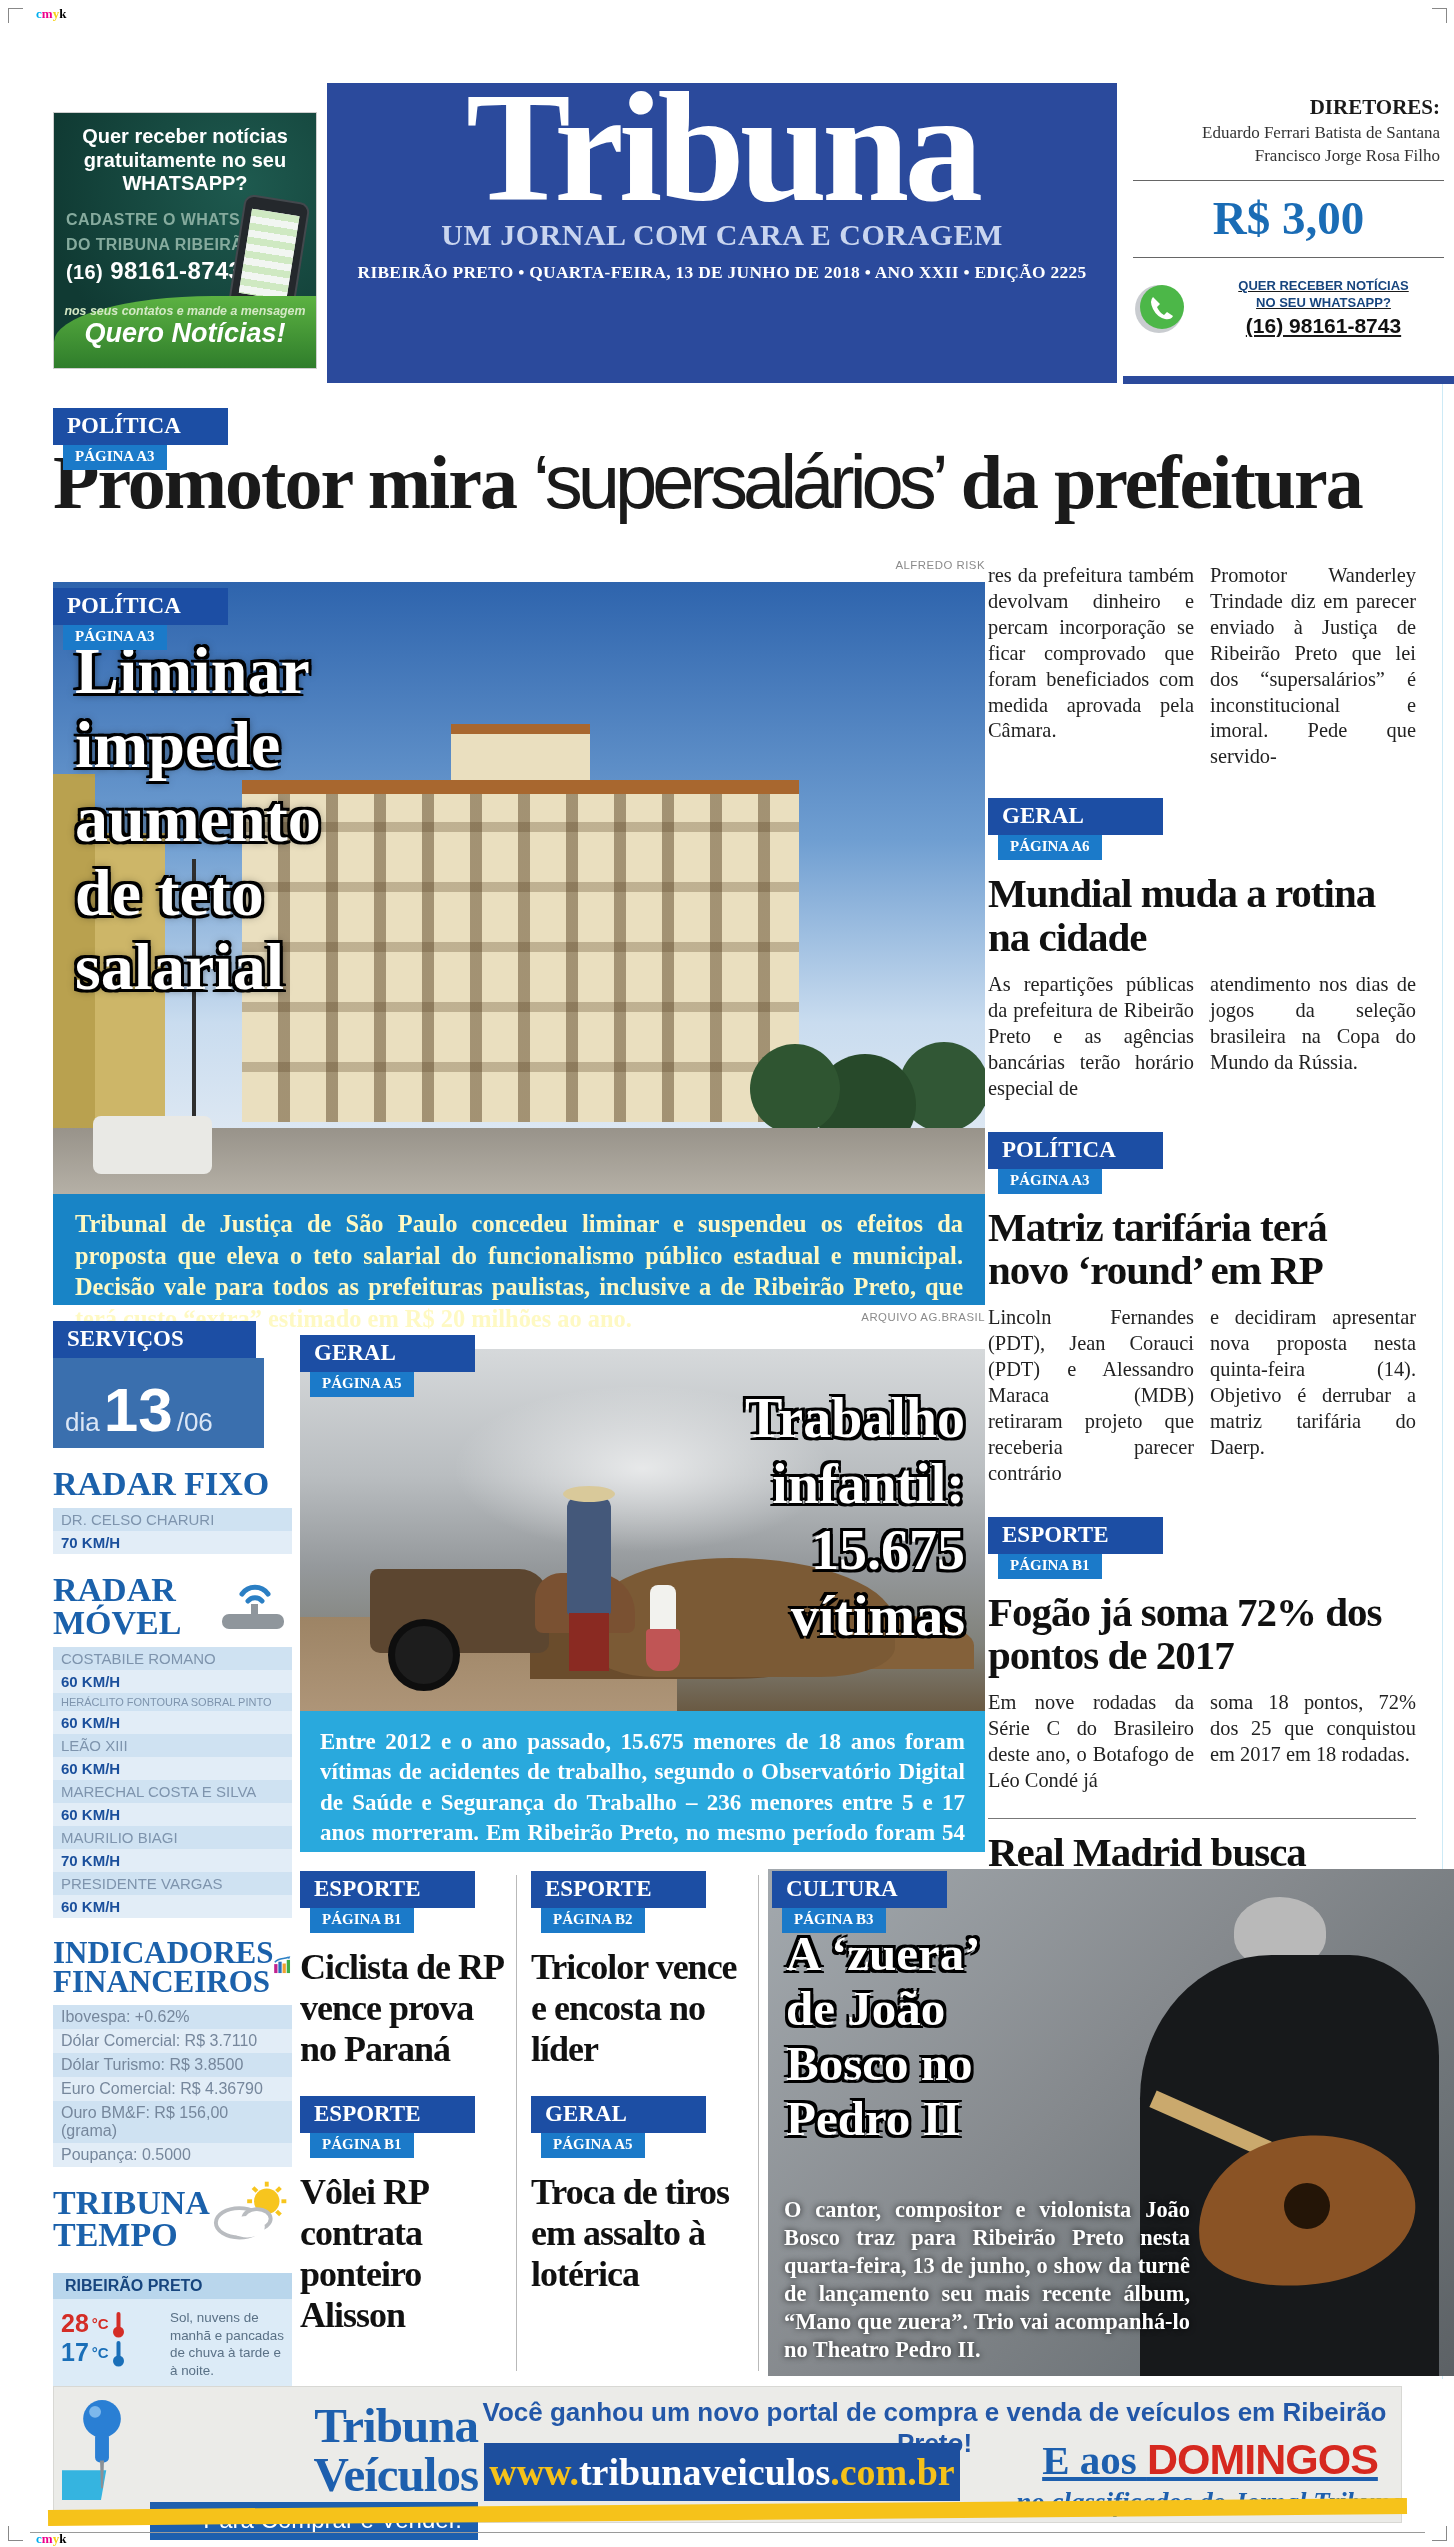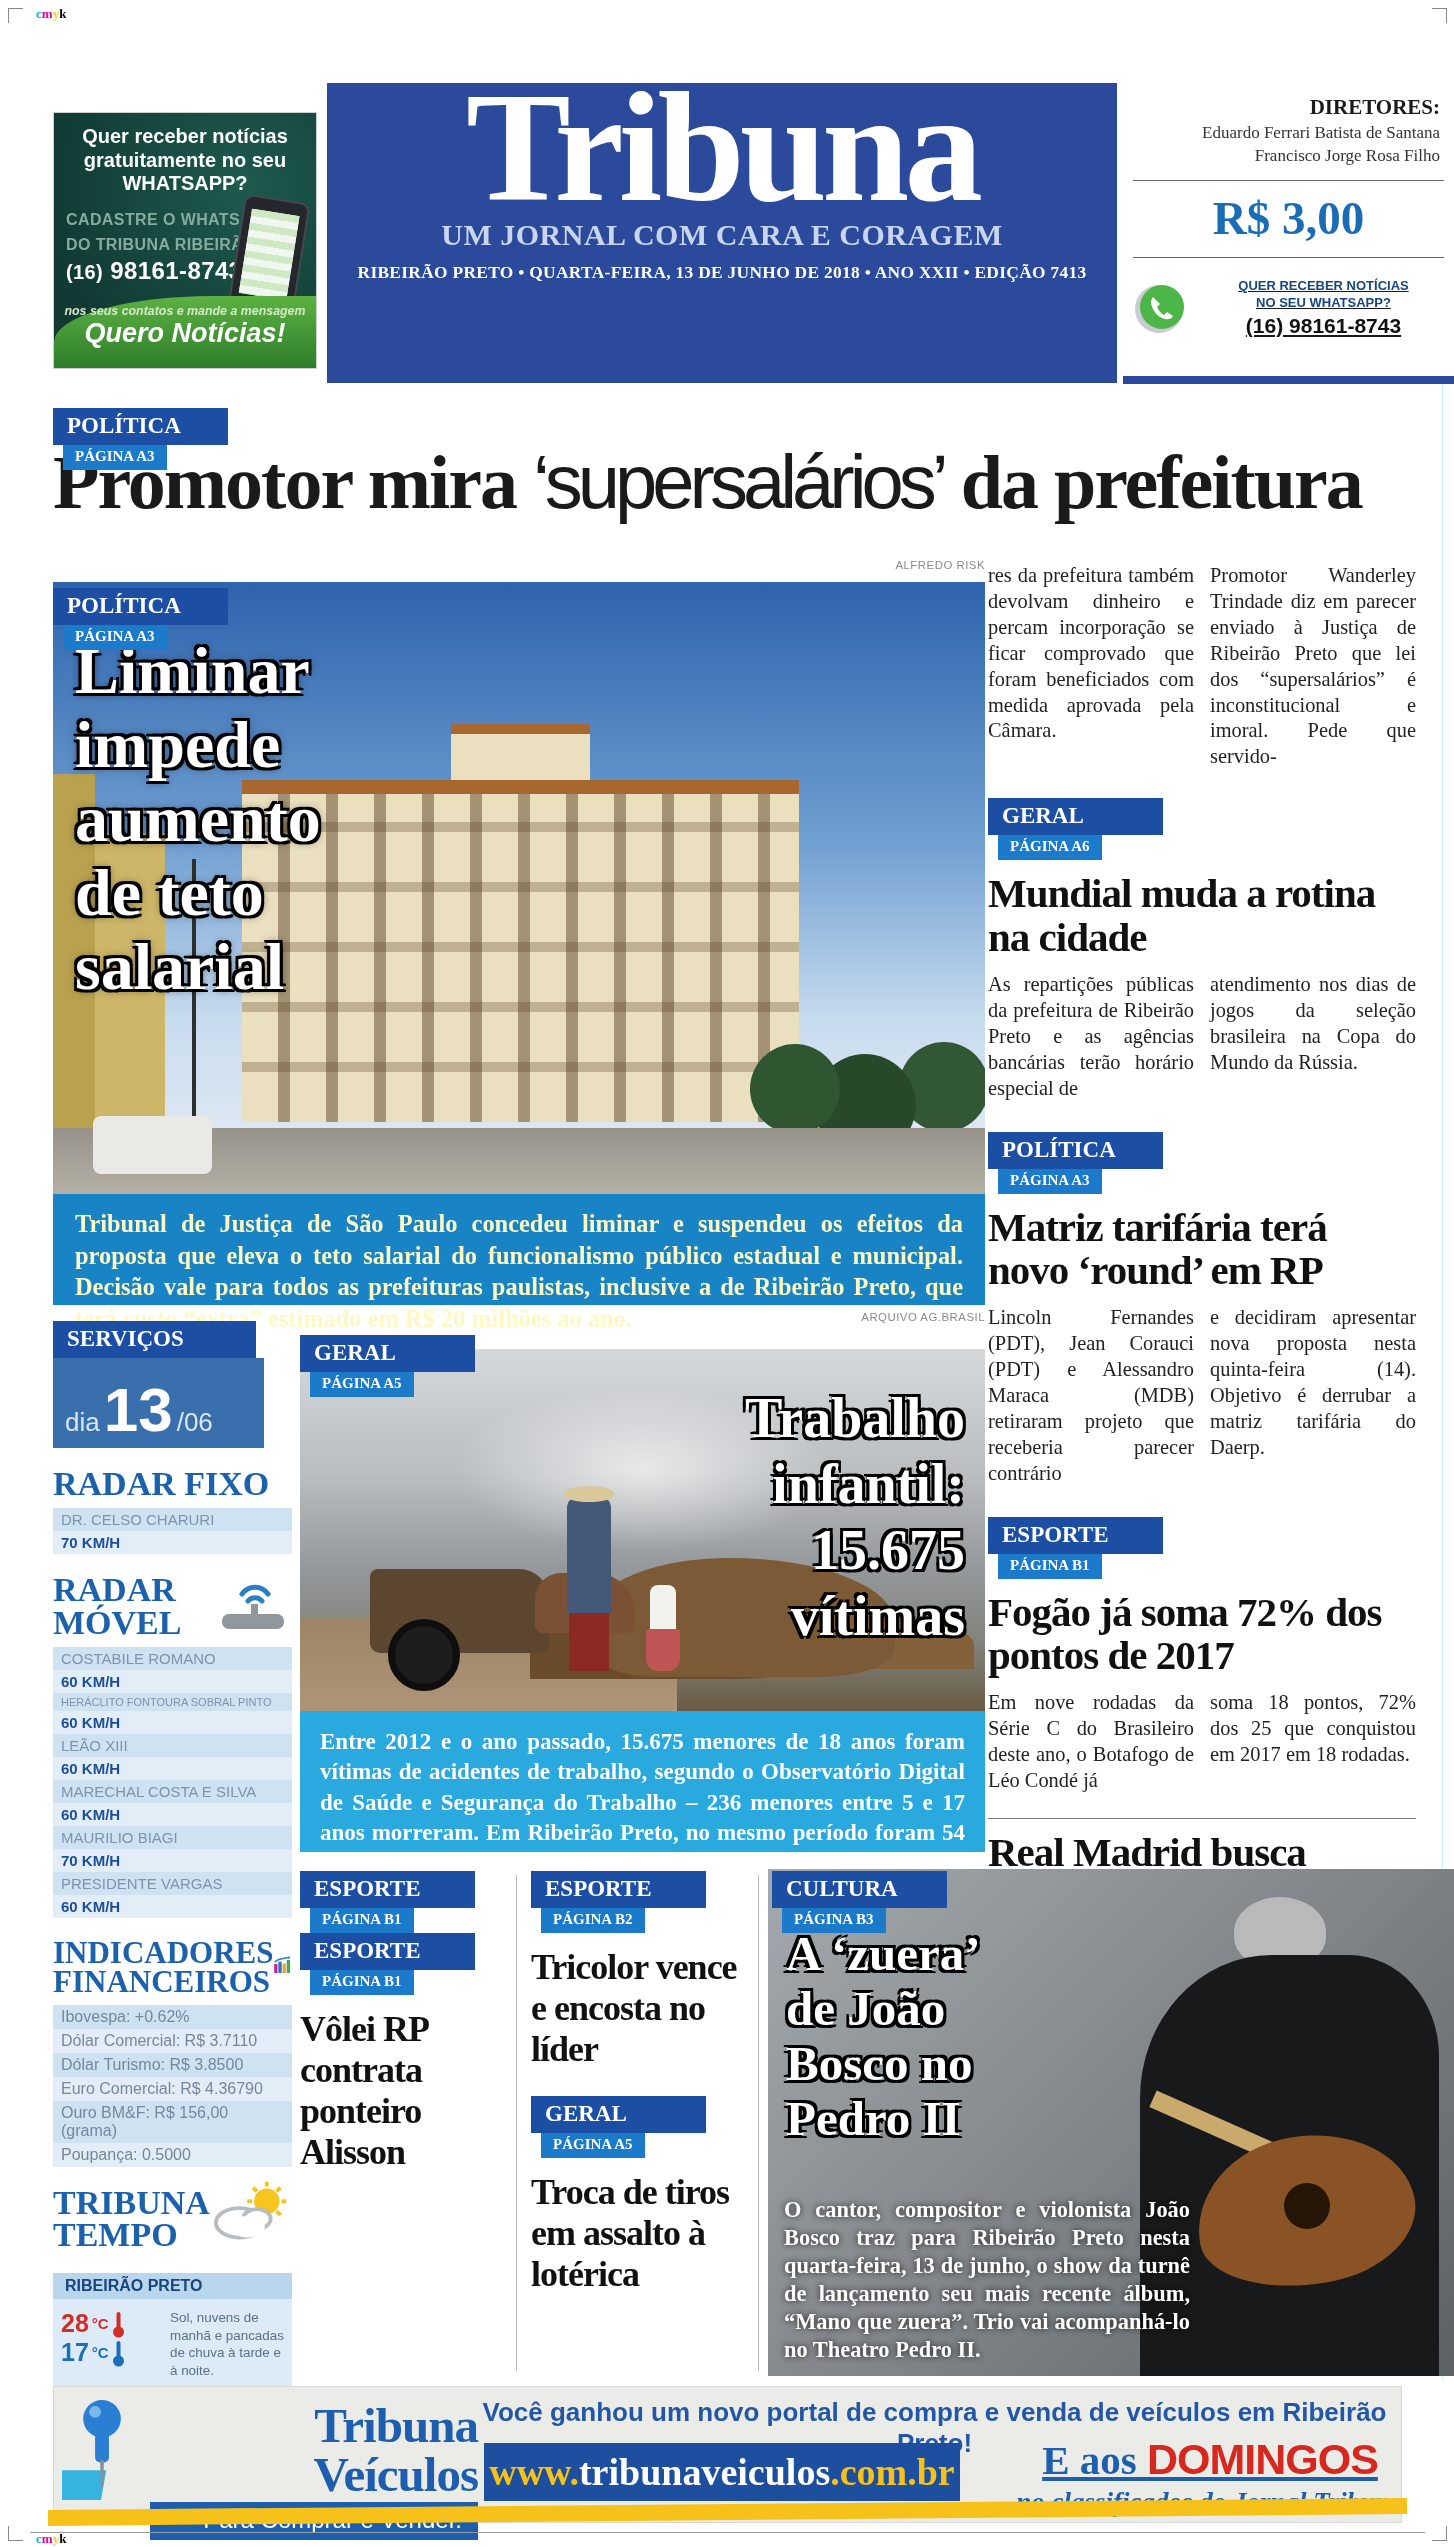--- a/index.html
+++ b/index.html
@@ -169,21 +169,21 @@
     </div>
     <div class="band">
       <div class="note">nos seus contatos e mande a mensagem</div>
       <div class="cta">Quero Notícias!</div>
     </div>
   </div>
 
   <div class="masthead">
     <div class="brand">Tribuna</div>
     <div class="tagline">UM JORNAL COM CARA E CORAGEM</div>
-    <div class="dateline">RIBEIRÃO PRETO • QUARTA-FEIRA, 13 DE JUNHO DE 2018 • ANO XXII • EDIÇÃO 7413</div>
+    <div class="dateline">RIBEIRÃO PRETO • QUARTA-FEIRA, 13 DE JUNHO DE 2018 • ANO XXII • EDIÇÃO 2225</div>
   </div>
 
   <div class="hdr-right">
     <div class="dir">DIRETORES:</div>
     <div class="nm">Eduardo Ferrari Batista de Santana</div>
     <div class="nm">Francisco Jorge Rosa Filho</div>
     <hr class="hr-line">
     <div class="price">R$ 3,00</div>
     <hr class="hr-line">
     <div class="wa-row">
@@ -440,20 +440,21 @@
 15.675
 vítimas</div>
   </div>
   <div class="cap-cyan">Entre 2012 e o ano passado, 15.675 menores de 18 anos foram vítimas de acidentes de trabalho, segundo o Observatório Digital de Saúde e Segurança do Trabalho – 236 menores entre 5 e 17 anos morreram. Em Ribeirão Preto, no mesmo período foram 54 ocorrências.</div>
 
   <div class="bcol" style="left:300px;width:204px">
     <div class="tag">
       <span class="bar">ESPORTE</span>
       <span class="pg">PÁGINA B1</span>
     </div>
+    <div class="hl">Ciclista de RP vence prova no Paraná</div>
     <div class="tag">
       <span class="bar">ESPORTE</span>
       <span class="pg">PÁGINA B1</span>
     </div>
     <div class="hl">Vôlei RP contrata ponteiro Alisson</div>
   </div>
 
   <div class="vsep" style="left:516px"></div>
 
   <div class="bcol" style="left:531px;width:211px">

